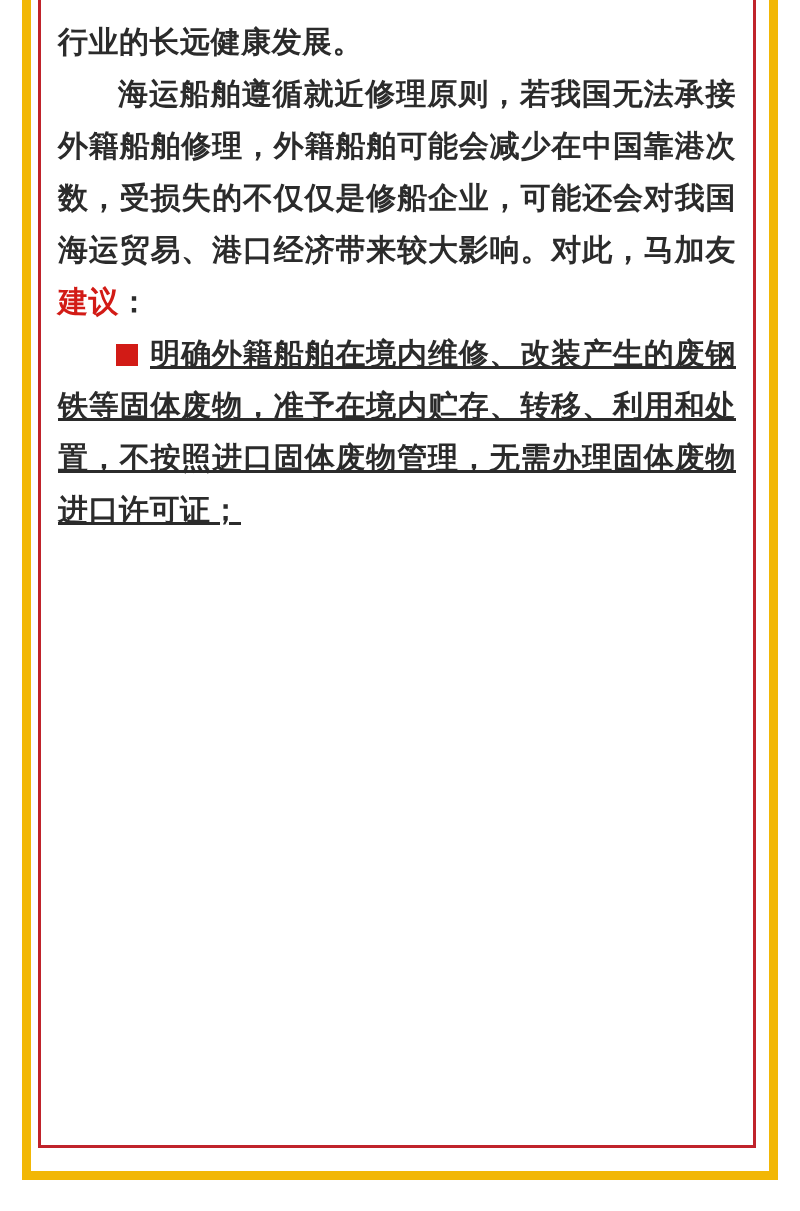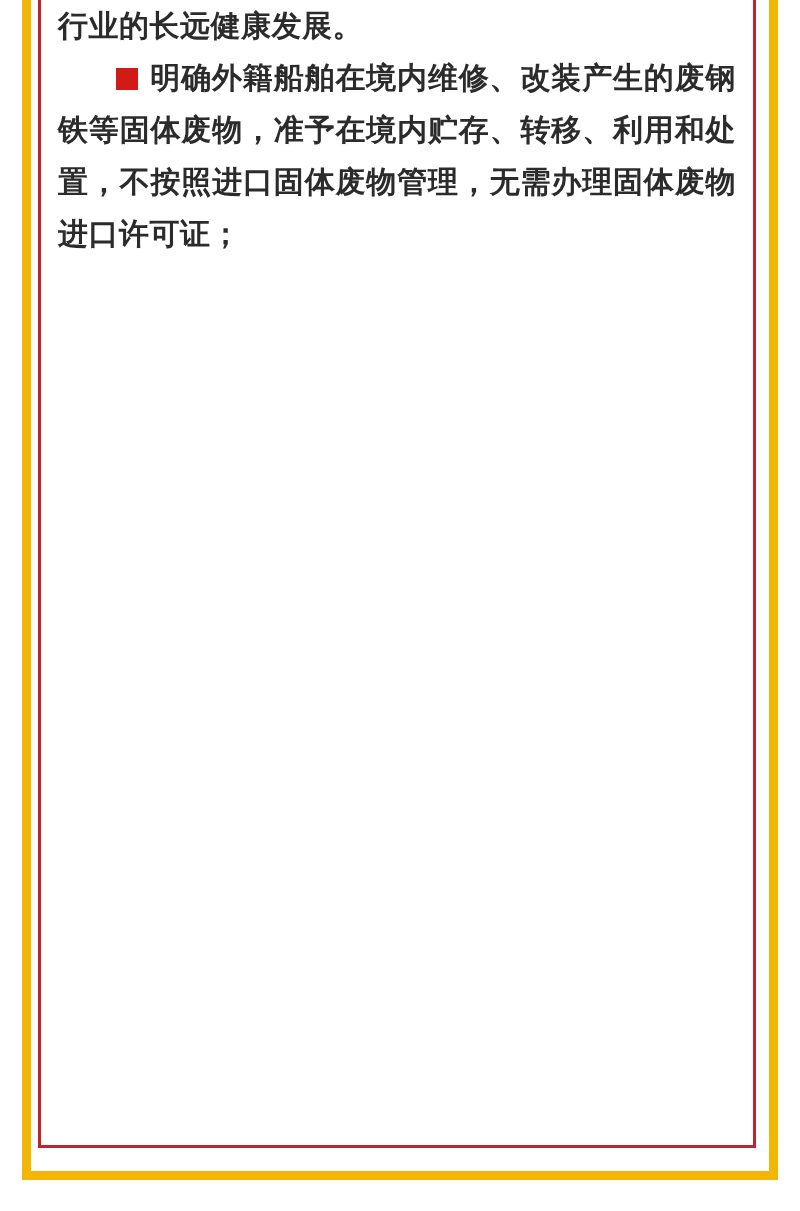--- a/index.html
+++ b/index.html
@@ -63,21 +63,21 @@
   }
 
   
   .content {
     position: absolute;
     left: 52px;
     top: 0;
     width: 690px;
     height: 1140px;
     box-sizing: border-box;
-    padding: 0 6px;
+    padding: 16px 6px;
     overflow: hidden;
   }
 
   p.para {
     margin: 0 0 0 0;
     font-size: 30px;
     line-height: 52px;
     color: #2b2b2b;
     letter-spacing: 0.5px;
     font-weight: 600;
@@ -99,20 +99,21 @@
     display: inline-block;
     width: 22px;
     height: 22px;
     background: #d21b16;
     vertical-align: -2px;
     margin-right: 12px;
   }
 
   .bullet-para {
     text-indent: 58px;
+    text-decoration: underline;
   }
   .bullet-para .bullet {
     text-indent: 0;
   }
 </style>
 </head>
 <body>
 
 <div class="page">
 
@@ -121,20 +122,23 @@
   <div class="gold-band-bottom"></div>
 
   <div class="red-frame"></div>
 
   <div class="content">
 
     <p class="para gap-top-1">
       <span>行业的长远健康发展。</span>
     </p>
 
+    <p class="para indent gap">
+      <span>海运船舶遵循就近修理原则，若我国无法承接外籍船舶修理，外籍船舶可能会减少在中国靠港次数，受损失的不仅仅是修船企业，可能还会对我国海运贸易、港口经济带来较大影响。对此，马加友</span><span class="highlight-red">建议</span><span>：</span>
+    </p>
 
     <p class="para bullet-para gap">
       <span class="bullet"></span><span>明确外籍船舶在境内维修、改装产生的废钢铁等固体废物，准予在境内贮存、转移、利用和处置，不按照进口固体废物管理，无需办理固体废物进口许可证；</span>
     </p>
 
 
 
   </div>
 </div>
 

